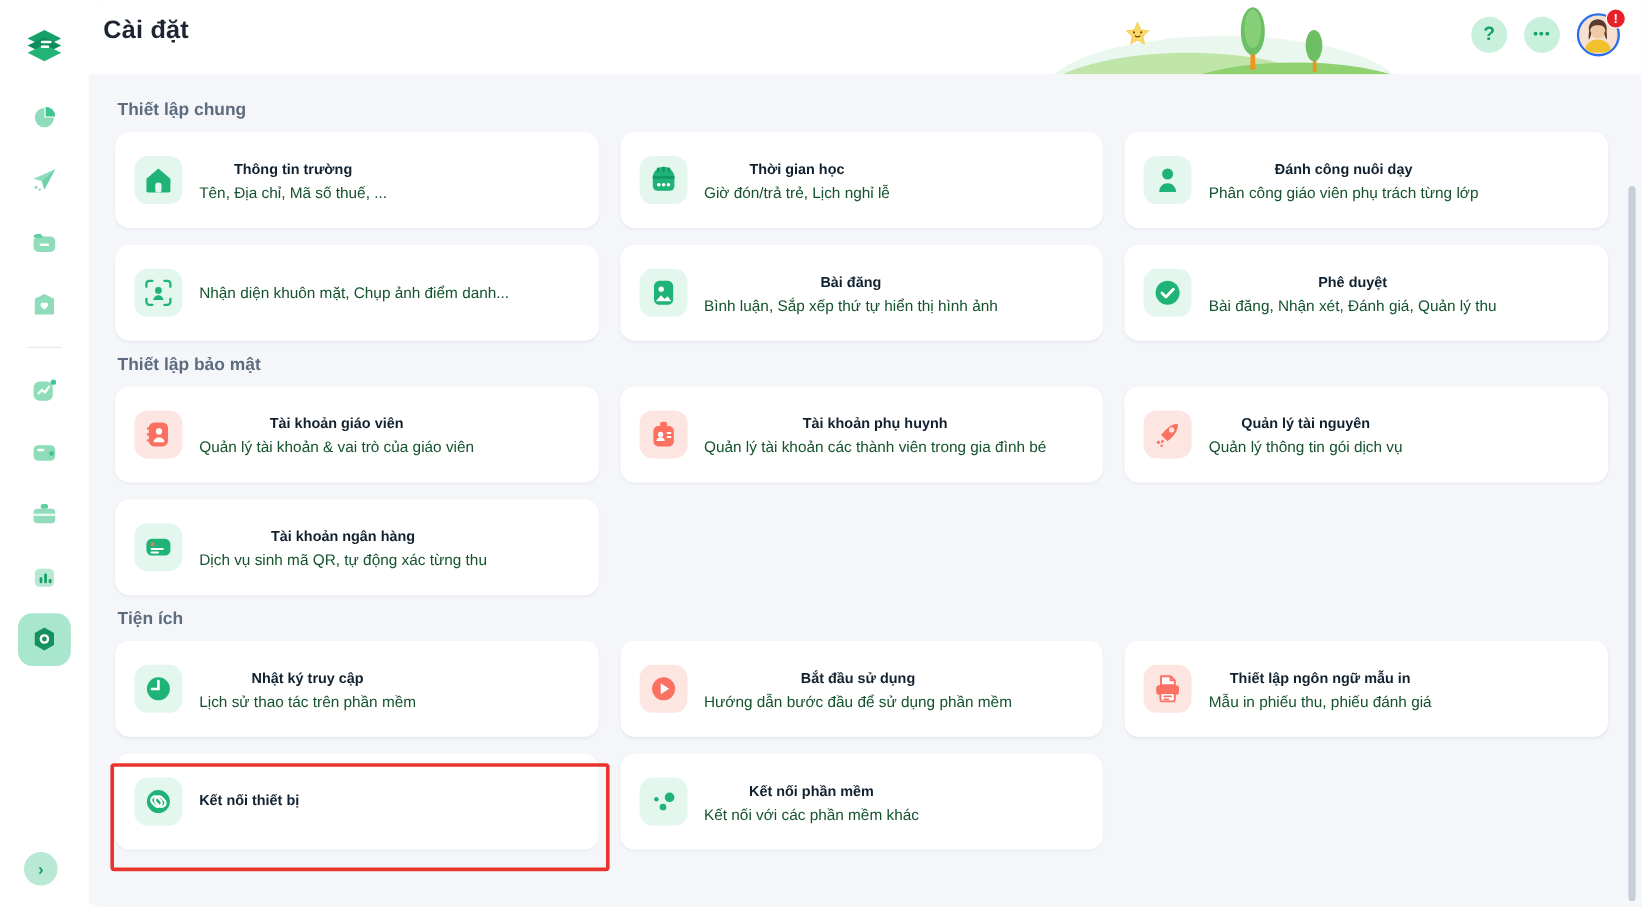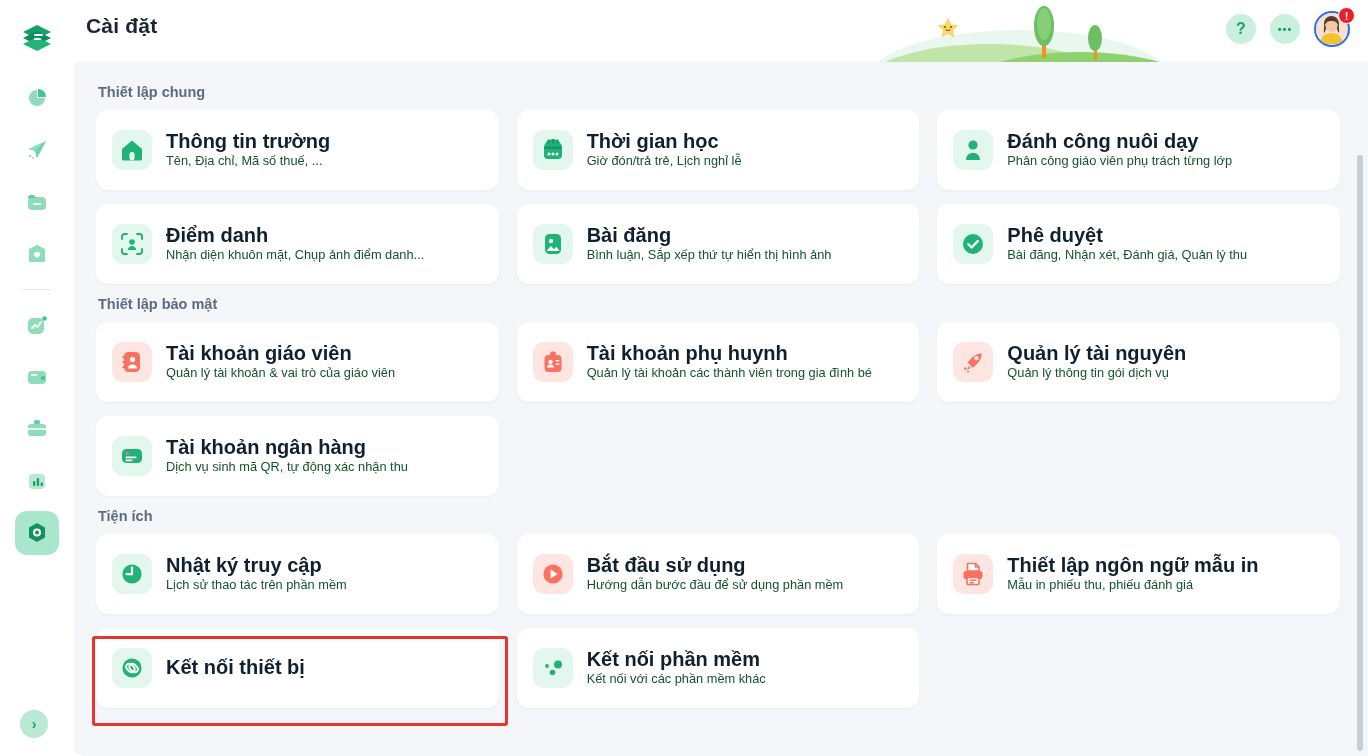--- a/index.html
+++ b/index.html
@@ -100,22 +100,22 @@
     box-shadow: 0 1px 2px rgba(25,40,70,.05);
   }
   .card-icon {
     width: 40px; height: 40px; border-radius: 11px; flex: 0 0 40px;
     display: flex; align-items: center; justify-content: center;
   }
   .ic-green { background: #e3f7ee; }
   .ic-red { background: #fde6e2; }
   .card-text { min-width: 0; }
   .card-title {
-    font-size: 20px; font-weight: bold; color: #10202f;
-    line-height: 18px; margin-bottom: 3px; white-space: nowrap;
+    font-size: 12px; font-weight: bold; color: #10202f;
+    line-height: 18px; margin-bottom: 3px; white-space: nowrap; text-align: center;
   }
   .card-sub {
     font-size: 12.8px; color: #14532d; line-height: 16px; white-space: nowrap;
   }
 
   .highlight-box {
     position: absolute; left: 92px; top: 636px;
     width: 416px; height: 90px;
     border: 3px solid #e8342c; border-radius: 3px;
     pointer-events: none; z-index: 30;
@@ -315,21 +315,20 @@
 
         <div class="card">
           <div class="card-icon ic-green">
             <svg width="26" height="26" viewBox="0 0 26 26" fill="none" stroke="#20b377" stroke-width="1.9" stroke-linecap="round">
               <path d="M3 8V5.5A2.5 2.5 0 0 1 5.5 3H8M18 3h2.5A2.5 2.5 0 0 1 23 5.5V8M23 18v2.5a2.5 2.5 0 0 1-2.5 2.5H18M8 23H5.5A2.5 2.5 0 0 1 3 20.5V18"></path>
               <circle cx="13" cy="11" r="2.8" fill="#20b377" stroke="none"></circle>
               <path d="M8.6 19c.6-2.6 2.3-4 4.4-4s3.8 1.4 4.4 4" fill="#20b377" stroke="none"></path>
             </svg>
           </div>
           <div class="card-text">
-            <div class="card-title">Điểm danh</div>
             <div class="card-sub">Nhận diện khuôn mặt, Chụp ảnh điểm danh...</div>
           </div>
         </div>
 
         <div class="card">
           <div class="card-icon ic-green">
             <svg width="26" height="26" viewBox="0 0 26 26">
                 <rect x="5" y="3" width="16" height="20" rx="4.5" fill="#20b377"></rect>
                 <circle cx="11" cy="10" r="2.2" fill="#fff"></circle>
                 <path d="M6.5 20l4.4-5 3 3.2 2.4-2.4 3.2 4.2z" fill="#fff"></path>
@@ -412,21 +411,21 @@
           <div class="card-icon ic-green">
             <svg width="26" height="26" viewBox="0 0 26 26">
                 <rect x="3" y="6" width="20" height="14" rx="4.5" fill="#20b377"></rect>
                 <circle cx="8.2" cy="10.4" r="1.6" fill="#fa7161"></circle>
                 <rect x="6.5" y="13.6" width="11" height="1.7" rx=".85" fill="#fff"></rect>
                 <rect x="6.5" y="16.6" width="7" height="1.7" rx=".85" fill="#fff"></rect>
               </svg>
           </div>
           <div class="card-text">
             <div class="card-title">Tài khoản ngân hàng</div>
-            <div class="card-sub">Dịch vụ sinh mã QR, tự động xác nhận thu</div>
+            <div class="card-sub">Dịch vụ sinh mã QR, tự động xác từng thu</div>
           </div>
         </div>
       </div>
 
       <div class="sec-title tight">Tiện ích</div>
       <div class="grid">
 
         <div class="card">
           <div class="card-icon ic-green">
             <svg width="26" height="26" viewBox="0 0 26 26">

